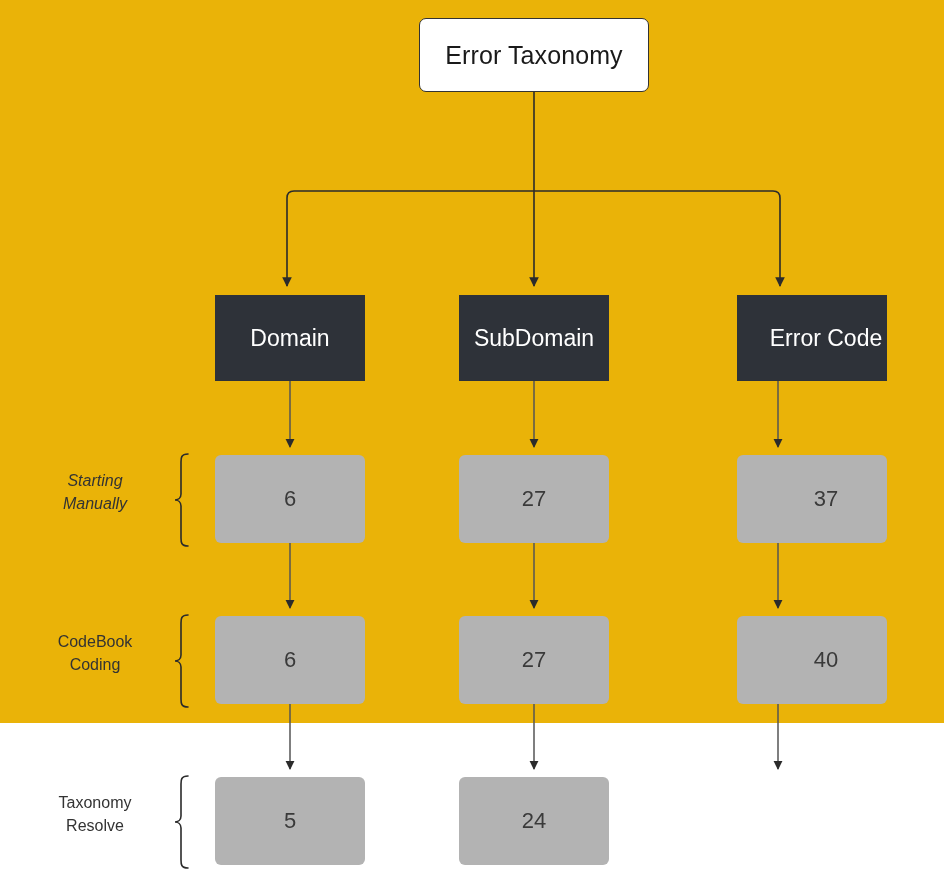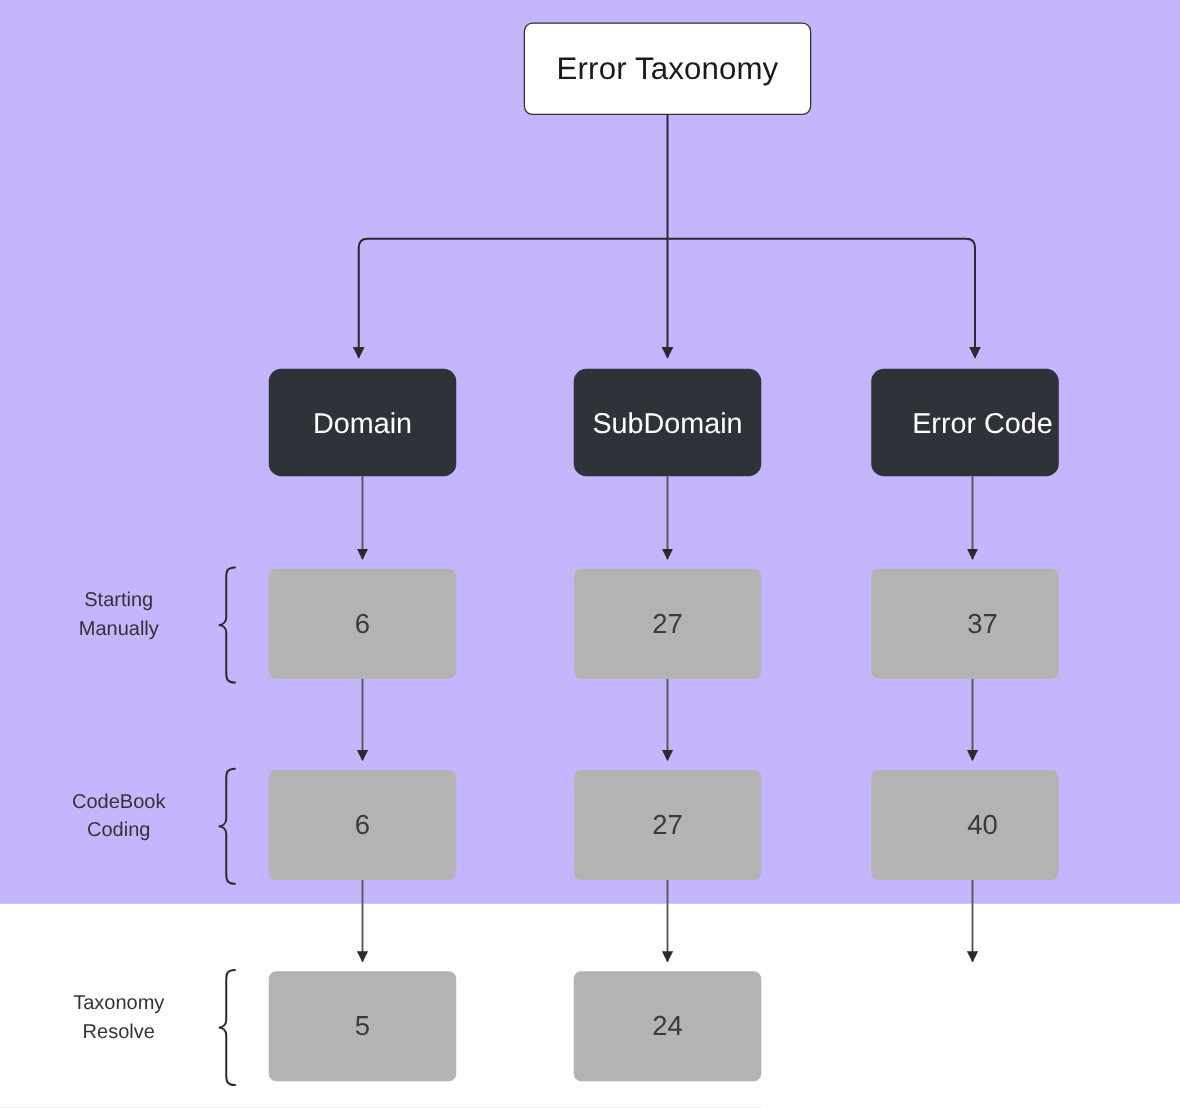--- a/index.html
+++ b/index.html
@@ -11,21 +11,21 @@
     font-family: "Liberation Sans", "DejaVu Sans", sans-serif;
     width: 944px;
     height: 886px;
     overflow: hidden;
     position: relative;
   }
   #diagram-canvas {
     position: relative;
     width: 944px;
     height: 723px;
-    background: #c4b5fd;
+    background: #eab308;
   }
   .edge-layer {
     position: absolute;
     left: 0;
     top: 0;
     width: 944px;
     height: 886px;
     pointer-events: none;
   }
 
@@ -50,38 +50,38 @@
     color: #1a1a1a;
     font-size: 25px;
     letter-spacing: .1px;
   }
 
   .node-header {
     width: 150px;
     height: 86px;
     top: 295px;
     background: #2e3239;
-    border-radius: 10px;
+    border-radius: 0;
     color: #ffffff;
     font-size: 23px;
   }
 
   .node-count {
     width: 150px;
     height: 88px;
     background: #b3b3b3;
     border-radius: 6px;
     color: #3a3a3a;
     font-size: 22px;
   }
 
   
   .col-0 { left: 215px; }
   .col-1 { left: 459px; }
-  .col-2 { left: 697px; padding-left: 28px; }
+  .col-2 { left: 737px; padding-left: 28px; }
 
   
   .row-0 { top: 455px; }
   .row-1 { top: 616px; }
   .row-2 { top: 777px; }
 
   
   .row-label {
     position: absolute;
     left: 20px;
@@ -139,21 +139,21 @@
   <div class="node node-header col-0">
     <span>Domain</span>
   </div>
   <div class="node node-header col-1">
     <span>SubDomain</span>
   </div>
   <div class="node node-header col-2">
     <span>Error Code</span>
   </div>
 
-  <div class="row-label" style="top: 470px;">
+  <div class="row-label" style="top: 470px; font-style: italic;">
     <span>Starting</span>
     <span class="l2">Manually</span>
   </div>
   <svg class="brace" style="top:452px;" width="22" height="96" viewBox="0 0 22 96">
     <path d="M16,2 C9,2 9,6 9,10 L9,42 C9,46 6,48 3,48 C6,48 9,50 9,54 L9,86 C9,90 9,94 16,94" fill="none" stroke="#2b2b2b" stroke-width="1.6" stroke-linecap="round"></path>
   </svg>
 
   <div class="node node-count col-0 row-0">
     <span>6</span>
   </div>

